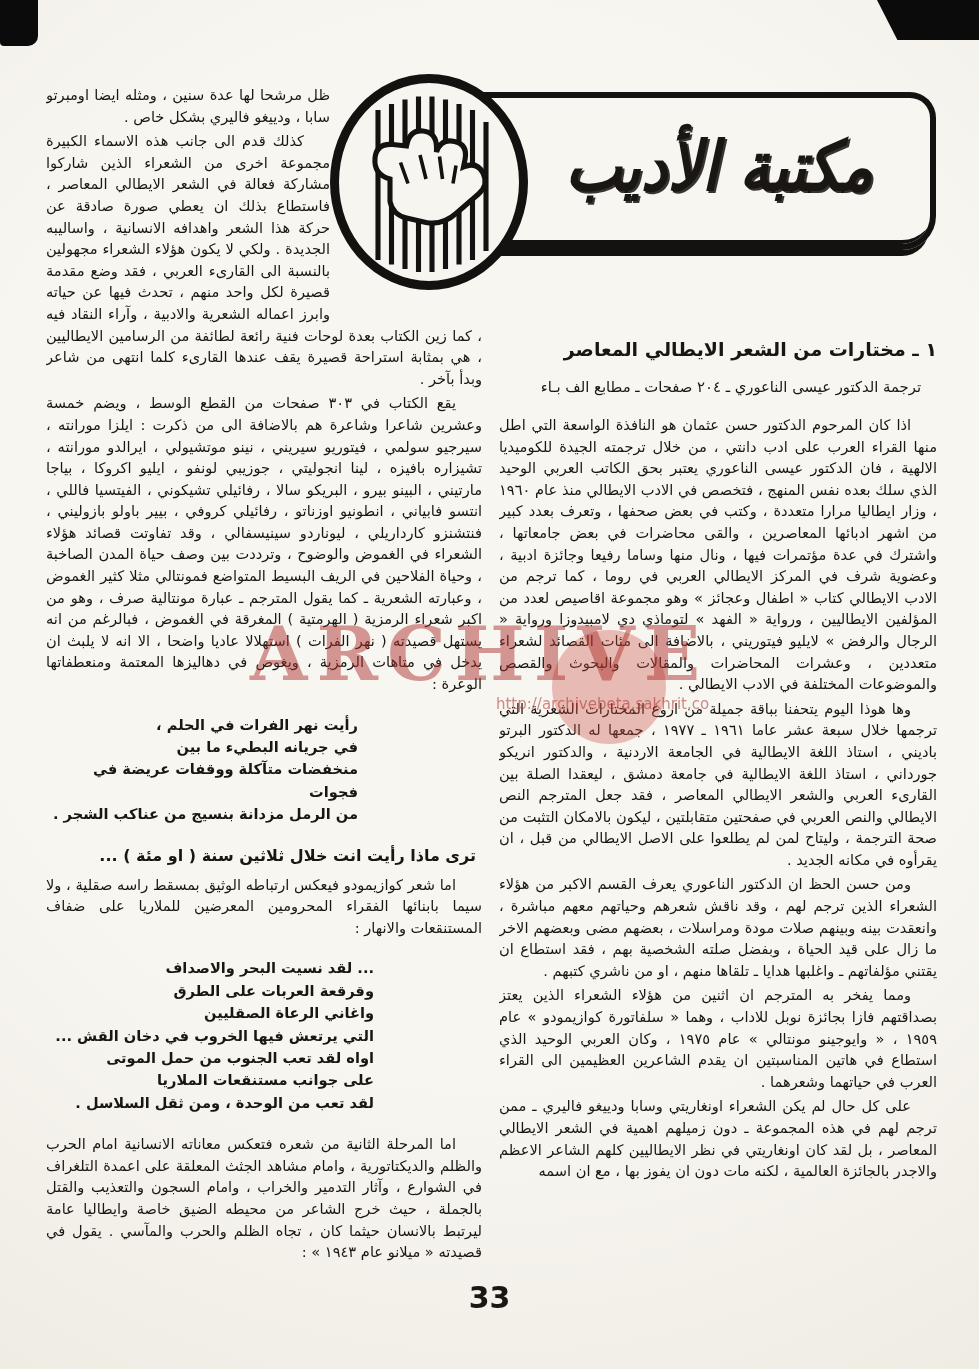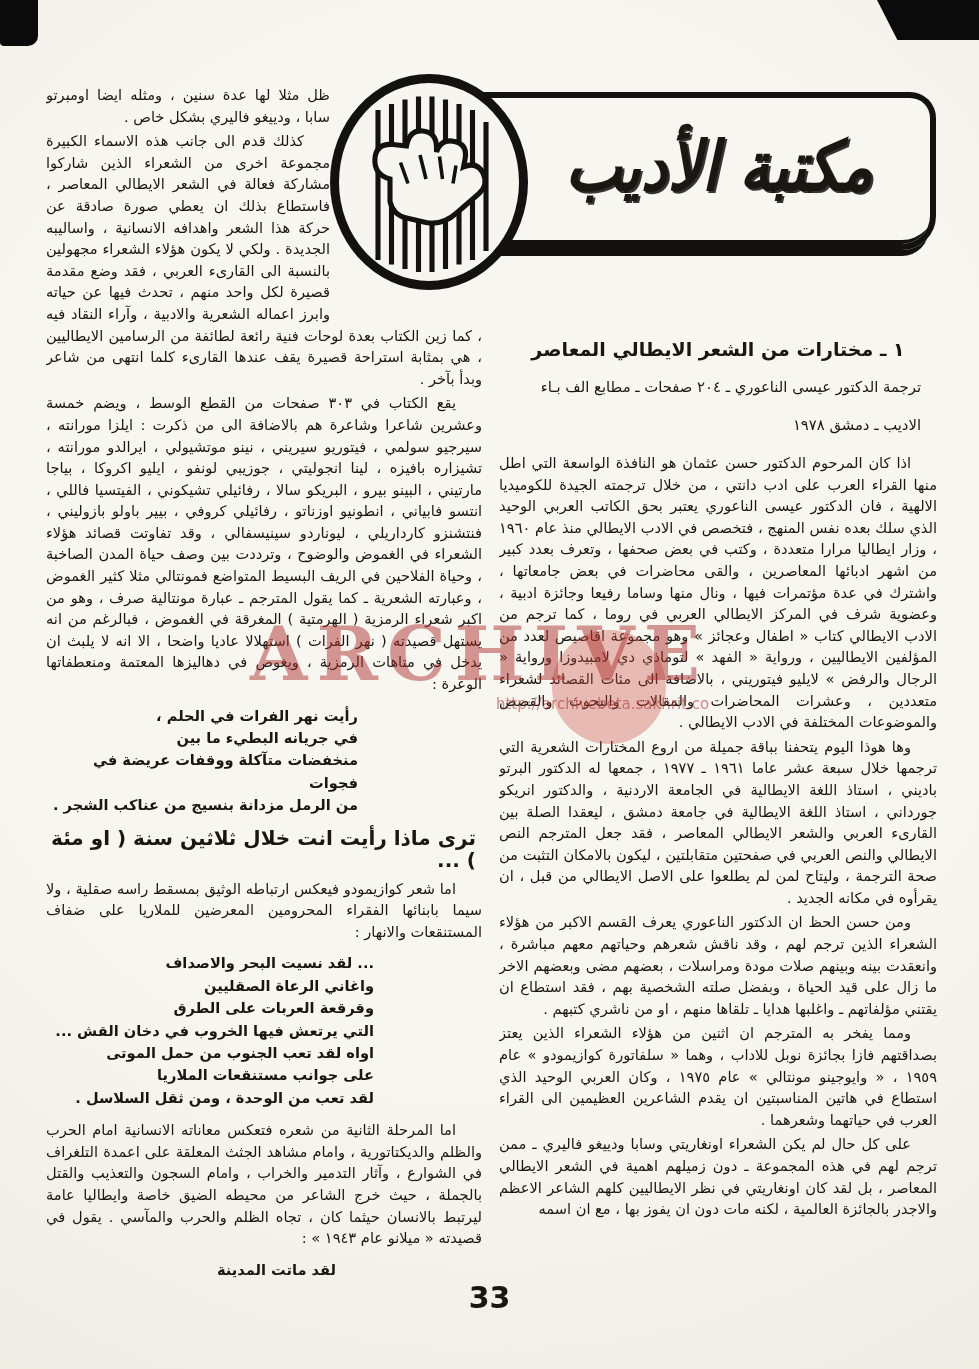--- a/index.html
+++ b/index.html
@@ -41,30 +41,30 @@
 
   
   .col { position: absolute; text-align: justify; }
   .col-left  { left: 46px;  top: 84px;  width: 436px; max-height: 1195px; overflow: hidden; }
   .col-right { left: 499px; top: 338px; width: 438px; max-height: 945px;  overflow: hidden; }
   .mast-spacer { float: right; width: 152px; height: 220px; }
 
   p.body { margin: 0 0 3px; font-size: 14.6px; line-height: 21.6px; }
   .indent { text-indent: 26px; }
 
-  .sec-heading { font-size: 19px; font-weight: bold; text-align: center; margin: 0 0 10px; }
+  .sec-heading { font-size: 19px; font-weight: bold; text-align: right; margin: 0 0 10px; }
   .byline { font-size: 14.8px; font-weight: normal; text-align: right; line-height: 22px; margin: 16px; }
   .byline-wrap { margin-bottom: 14px; }
 
-  .poem { margin: 10px 0; font-weight: bold; font-size: 14.6px; line-height: 22.4px; text-align: right; }
+  .poem { margin: 19px 0; font-weight: bold; font-size: 14.6px; line-height: 22.4px; text-align: right; }
   .poem-euph { padding-right: 124px; }
   .poem-sic  { padding-right: 108px; }
   .poem-mil  { padding-right: 146px; }
   .q-line { font-weight: bold; margin: 5px 0 7px; padding-right: 6px; text-align: right;
-            font-size: 20px; line-height: 22px; }
+            font-size: 16px; line-height: 22px; }
 
   
   .watermark { position: absolute; left: 250px; top: 614px; direction: ltr; z-index: 6;
                pointer-events: none; }
   .wm-disc { position: absolute; left: 302px; top: 16px; width: 114px; height: 114px;
              border-radius: 50%; background: rgba(198,72,62,.34); }
   .wm-text { position: relative; font-family: "DejaVu Serif", serif; font-size: 74px;
              font-weight: bold; letter-spacing: 9px; color: rgba(172,44,40,.48);
              line-height: 1.1; }
   .wm-url { position: relative; text-align: right; font-size: 15px; margin-top: 0;
@@ -100,58 +100,57 @@
         </g>
         <path d="M34 58 q-11 -3 -10 -14 q1 -10 12 -9 l9 1 q2 -11 11 -10 q9 1 9 11 l0 3 q3 -9 12 -7 q9 2 7 12 l-1 5 q9 -4 13 4 q4 8 -3 14 l-15 13 q-9 8 -20 6 l-13 -3 q-9 -2 -11 -11 z" fill="#f7f5f0" stroke="#141210" stroke-width="3.4"></path>
         <path d="M41 47 l5 14 M54 42 l4 16 M67 43 l2 15 M78 49 l-2 12" stroke="#141210" stroke-width="2.4" fill="none"></path>
       </svg>
     </div>
   </div>
 
   <div class="col col-left">
     <div class="mast-spacer"></div>
 
-    <p class="body">ظل مثلا لها عدة سنين ، ومثله ايضا اومبرتو سابا ، ودييغو فاليري بشكل خاص .</p>
+    <p class="body">ظل مرشحا لها عدة سنين ، ومثله ايضا اومبرتو سابا ، ودييغو فاليري بشكل خاص .</p>
     <p class="body indent">كذلك قدم الى جانب هذه الاسماء الكبيرة مجموعة اخرى من الشعراء الذين شاركوا مشاركة فعالة في الشعر الايطالي المعاصر ، فاستطاع بذلك ان يعطي صورة صادقة عن حركة هذا الشعر واهدافه الانسانية ، واساليبه الجديدة . ولكي لا يكون هؤلاء الشعراء مجهولين بالنسبة الى القارىء العربي ، فقد وضع مقدمة قصيرة لكل واحد منهم ، تحدث فيها عن حياته وابرز اعماله الشعرية والادبية ، وآراء النقاد فيه ، كما زين الكتاب بعدة لوحات فنية رائعة لطائفة من الرسامين الايطاليين ، هي بمثابة استراحة قصيرة يقف عندها القارىء كلما انتهى من شاعر وبدأ بآخر .</p>
     <p class="body indent">يقع الكتاب في ٣٠٣ صفحات من القطع الوسط ، ويضم خمسة وعشرين شاعرا وشاعرة هم بالاضافة الى من ذكرت : ايلزا مورانته ، سيرجيو سولمي ، فيتوريو سيريني ، نينو موتشيولي ، ايرالدو مورانته ، تشيزاره بافيزه ، لينا انجوليتي ، جوزيبي لونفو ، ايليو اكروكا ، بياجا مارتيني ، البينو بيرو ، البريكو سالا ، رفائيلي تشيكوني ، الفيتسيا فاللي ، انتسو فابياني ، انطونيو اوزناتو ، رفائيلي كروفي ، بيير باولو بازوليني ، فنتشنزو كارداريلي ، ليوناردو سينيسفالي ، وقد تفاوتت قصائد هؤلاء الشعراء في الغموض والوضوح ، وترددت بين وصف حياة المدن الصاخبة ، وحياة الفلاحين في الريف البسيط المتواضع فمونتالي مثلا كثير الغموض ، وعبارته الشعرية ـ كما يقول المترجم ـ عبارة مونتالية صرف ، وهو من اكبر شعراء الرمزية ( الهرمتية ) المغرقة في الغموض ، فبالرغم من انه يستهل قصيدته ( نهر الفرات ) استهلالا عاديا واضحا ، الا انه لا يلبث ان يدخل في متاهات الرمزية ، ويغوص في دهاليزها المعتمة ومنعطفاتها الوعرة :</p>
 
     <div class="poem poem-euph">
       <div>رأيت نهر الفرات في الحلم ،</div>
       <div>في جريانه البطيء ما بين</div>
       <div>منخفضات متآكلة ووقفات عريضة في فجوات</div>
       <div>من الرمل مزدانة بنسيج من عناكب الشجر .</div>
     </div>
 
     <div class="q-line">ترى ماذا رأيت انت خلال ثلاثين سنة ( او مئة ) ...</div>
 
     <p class="body indent">اما شعر كوازيمودو فيعكس ارتباطه الوثيق بمسقط راسه صقلية ، ولا سيما بابنائها الفقراء المحرومين المعرضين للملاريا على ضفاف المستنقعات والانهار :</p>
 
     <div class="poem poem-sic">
       <div>... لقد نسيت البحر والاصداف</div>
+      <div>وقرقعة العربات على الطرق</div>
       <div>واغاني الرعاة الصقليين</div>
-      <div>وقرقعة العربات على الطرق</div>
       <div>التي يرتعش فيها الخروب في دخان القش ...</div>
       <div>اواه لقد تعب الجنوب من حمل الموتى</div>
       <div>على جوانب مستنقعات الملاريا</div>
       <div>لقد تعب من الوحدة ، ومن ثقل السلاسل .</div>
     </div>
 
     <p class="body indent">اما المرحلة الثانية من شعره فتعكس معاناته الانسانية امام الحرب والظلم والديكتاتورية ، وامام مشاهد الجثث المعلقة على اعمدة التلغراف في الشوارع ، وآثار التدمير والخراب ، وامام السجون والتعذيب والقتل بالجملة ، حيث خرج الشاعر من محيطه الضيق خاصة وايطاليا عامة ليرتبط بالانسان حيثما كان ، تجاه الظلم والحرب والمآسي . يقول في قصيدته « ميلانو عام ١٩٤٣ » :</p>
 
     <div class="poem poem-mil">
       <div>لقد ماتت المدينة</div>
       <div>وسمع آخر دوي في قلب نهر نافيليو</div>
     </div>
   </div>
 
   <div class="col col-right">
     <h2 class="sec-heading">١ ـ مختارات من الشعر الايطالي المعاصر</h2>
     <div class="byline-wrap">
       <div class="byline">ترجمة الدكتور عيسى الناعوري ـ ٢٠٤ صفحات ـ مطابع الف بـاء</div>
-      <div class="byline">الاديب ـ دمشق ١٩٧٨</div>
     </div>
     <p class="body indent">اذا كان المرحوم الدكتور حسن عثمان هو النافذة الواسعة التي اطل منها القراء العرب على ادب دانتي ، من خلال ترجمته الجيدة للكوميديا الالهية ، فان الدكتور عيسى الناعوري يعتبر بحق الكاتب العربي الوحيد الذي سلك بعده نفس المنهج ، فتخصص في الادب الايطالي منذ عام ١٩٦٠ ، وزار ايطاليا مرارا متعددة ، وكتب في بعض صحفها ، وتعرف بعدد كبير من اشهر ادبائها المعاصرين ، والقى محاضرات في بعض جامعاتها ، واشترك في عدة مؤتمرات فيها ، ونال منها وساما رفيعا وجائزة ادبية ، وعضوية شرف في المركز الايطالي العربي في روما ، كما ترجم من الادب الايطالي كتاب « اطفال وعجائز » وهو مجموعة اقاصيص لعدد من المؤلفين الايطاليين ، ورواية « الفهد » لتوماذي دي لامبيدوزا ورواية « الرجال والرفض » لايليو فيتوريني ، بالاضافة الى مئات القصائد لشعراء متعددين ، وعشرات المحاضرات والمقالات والبحوث والقصص والموضوعات المختلفة في الادب الايطالي .</p>
     <p class="body indent">وها هوذا اليوم يتحفنا بباقة جميلة من اروع المختارات الشعرية التي ترجمها خلال سبعة عشر عاما ١٩٦١ ـ ١٩٧٧ ، جمعها له الدكتور البرتو باديني ، استاذ اللغة الايطالية في الجامعة الاردنية ، والدكتور انريكو جورداني ، استاذ اللغة الايطالية في جامعة دمشق ، ليعقدا الصلة بين القارىء العربي والشعر الايطالي المعاصر ، فقد جعل المترجم النص الايطالي والنص العربي في صفحتين متقابلتين ، ليكون بالامكان التثبت من صحة الترجمة ، وليتاح لمن لم يطلعوا على الاصل الايطالي من قبل ، ان يقرأوه في مكانه الجديد .</p>
     <p class="body indent">ومن حسن الحظ ان الدكتور الناعوري يعرف القسم الاكبر من هؤلاء الشعراء الذين ترجم لهم ، وقد ناقش شعرهم وحياتهم معهم مباشرة ، وانعقدت بينه وبينهم صلات مودة ومراسلات ، بعضهم مضى وبعضهم الاخر ما زال على قيد الحياة ، وبفضل صلته الشخصية بهم ، فقد استطاع ان يقتني مؤلفاتهم ـ واغلبها هدايا ـ تلقاها منهم ، او من ناشري كتبهم .</p>
     <p class="body indent">ومما يفخر به المترجم ان اثنين من هؤلاء الشعراء الذين يعتز بصداقتهم فازا بجائزة نوبل للاداب ، وهما « سلفاتورة كوازيمودو » عام ١٩٥٩ ، « وايوجينو مونتالي » عام ١٩٧٥ ، وكان العربي الوحيد الذي استطاع في هاتين المناسبتين ان يقدم الشاعرين العظيمين الى القراء العرب في حياتهما وشعرهما .</p>
     <p class="body indent">على كل حال لم يكن الشعراء اونغاريتي وسابا ودييغو فاليري ـ ممن ترجم لهم في هذه المجموعة ـ دون زميلهم اهمية في الشعر الايطالي المعاصر ، بل لقد كان اونغاريتي في نظر الايطاليين كلهم الشاعر الاعظم والاجدر بالجائزة العالمية ، لكنه مات دون ان يفوز بها ، مع ان اسمه</p>
   </div>
 
   <div class="watermark">
     <div class="wm-disc"></div>

